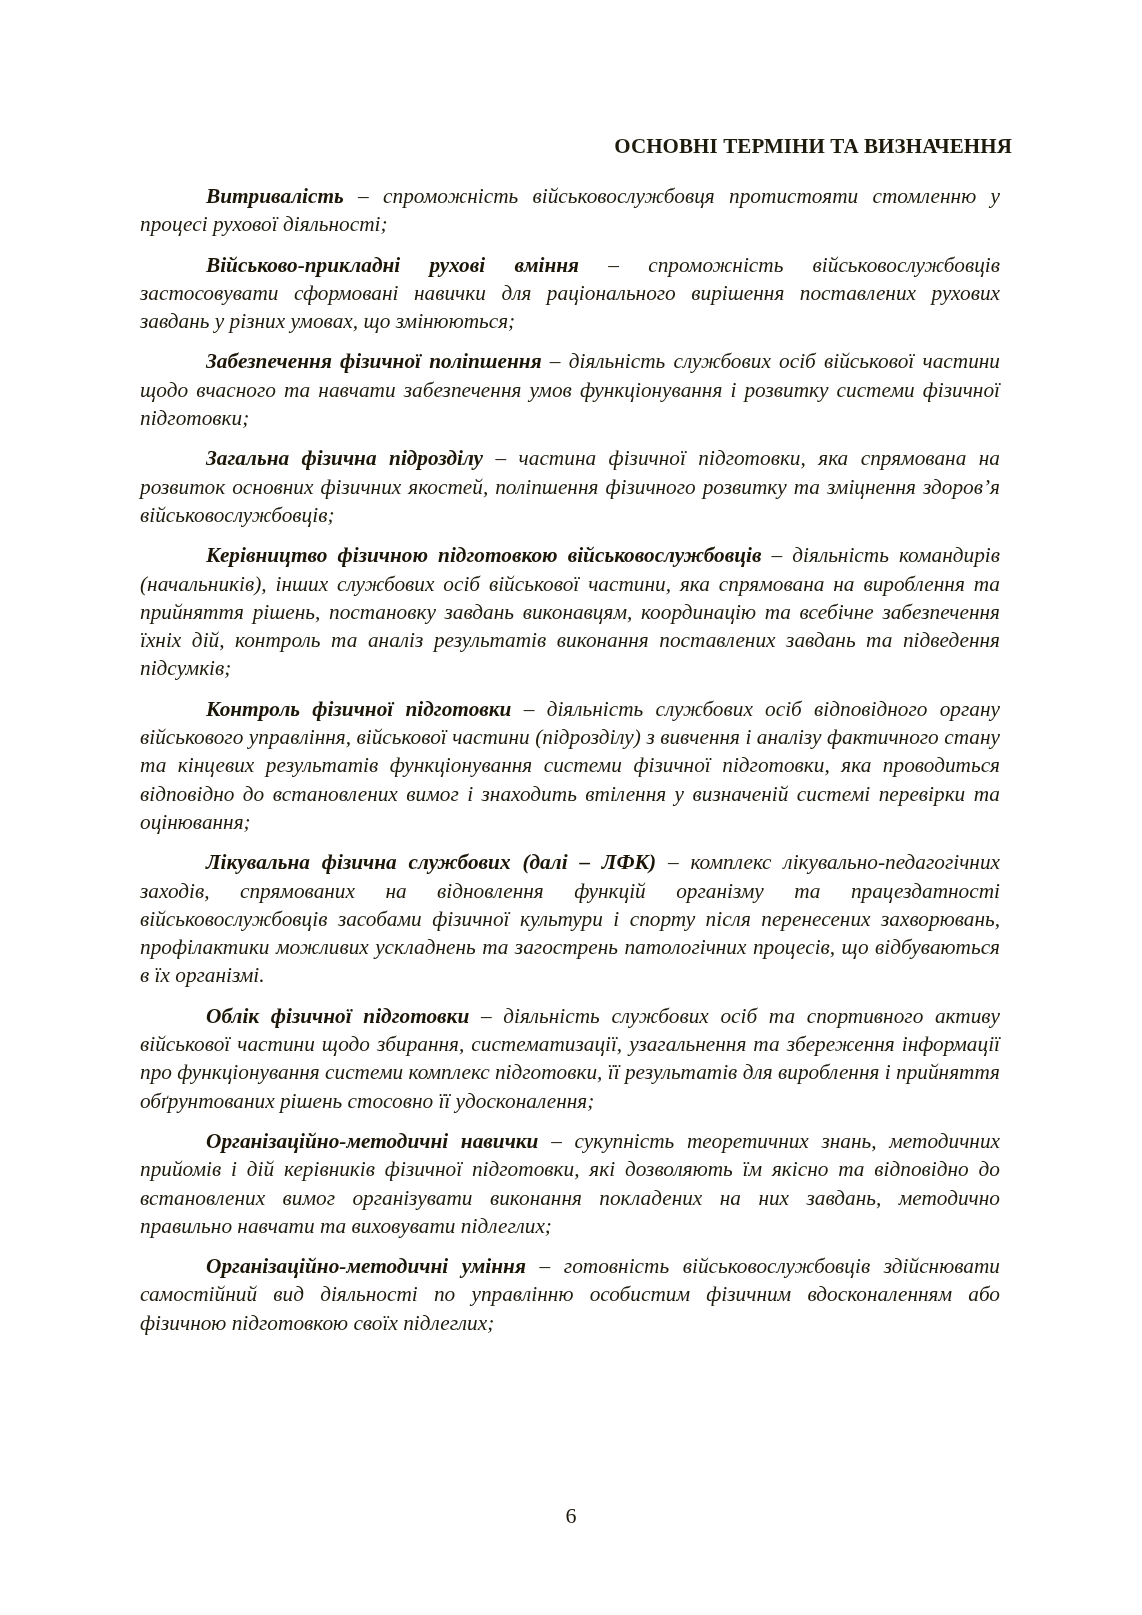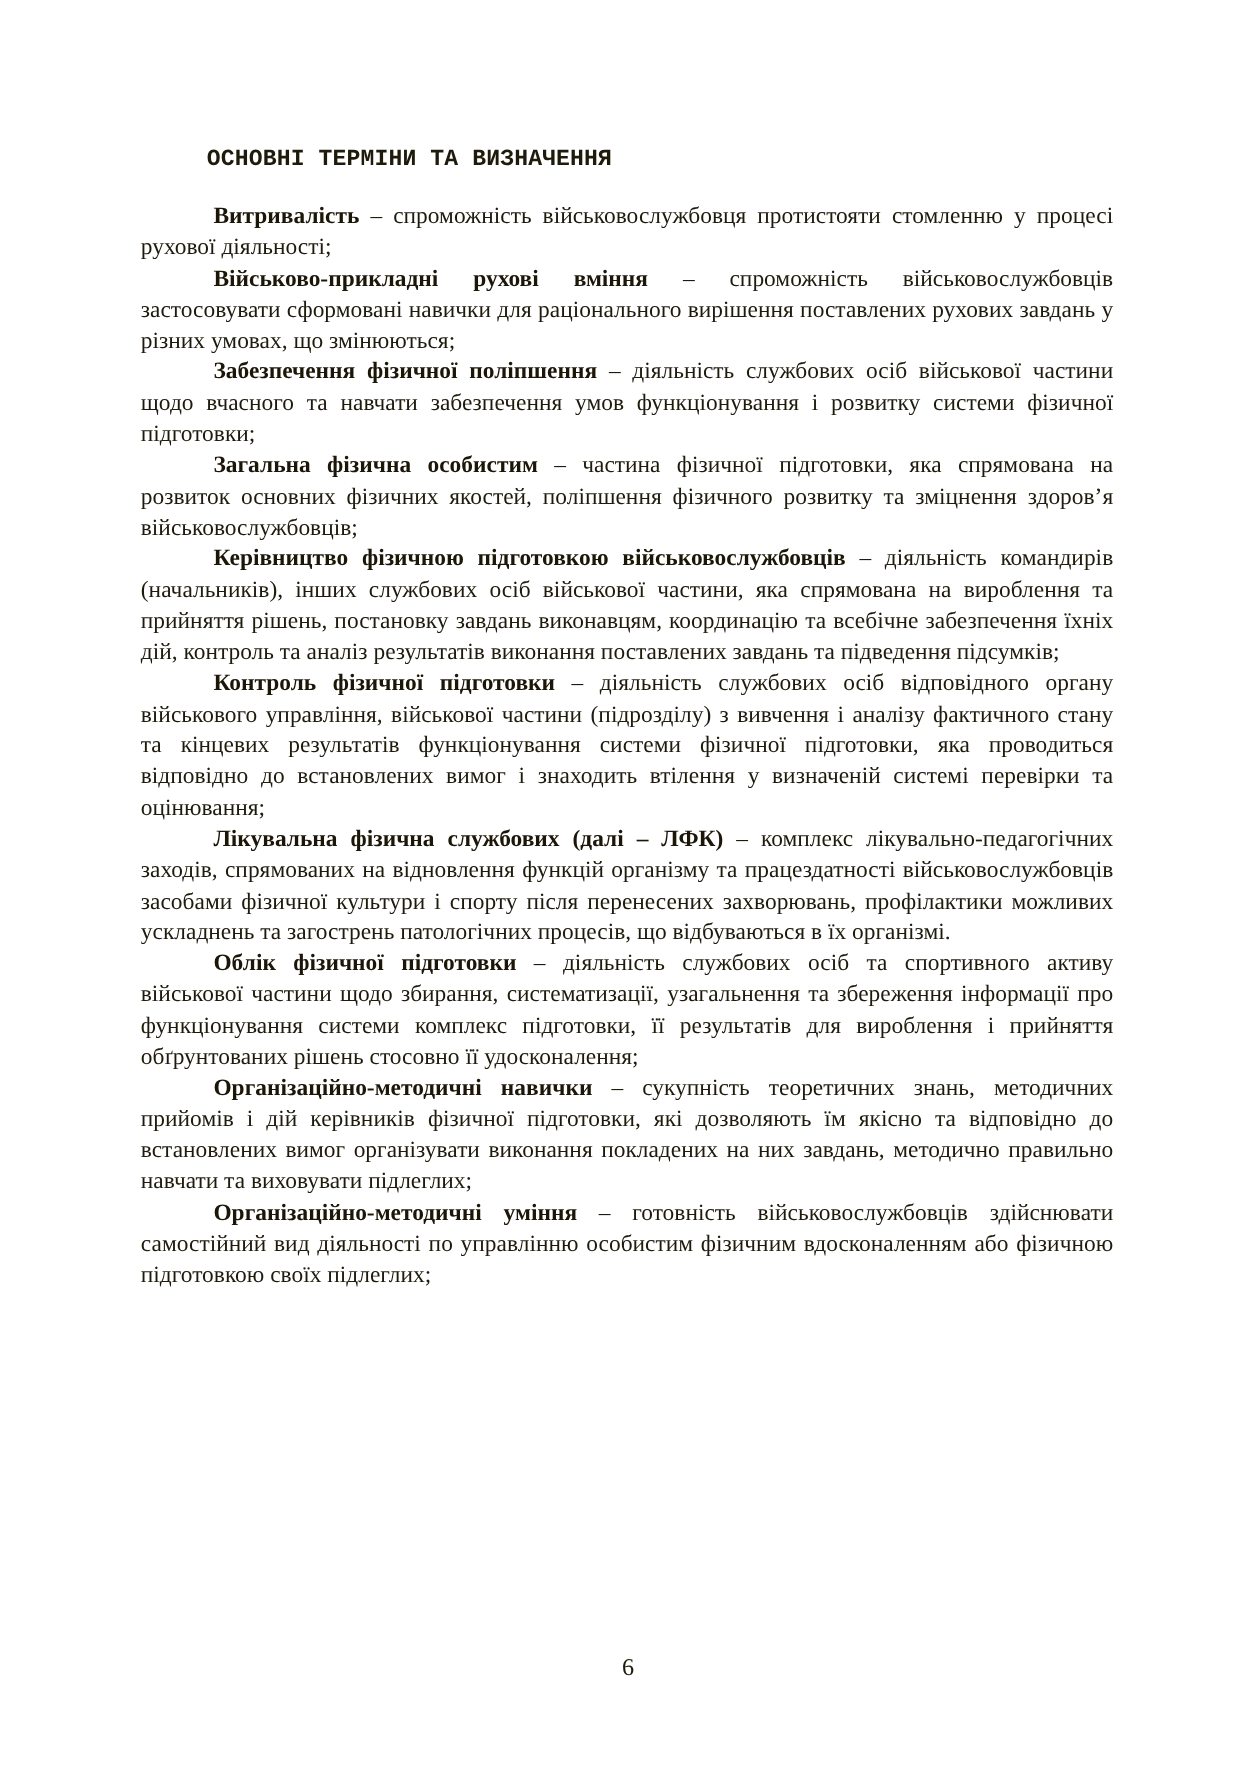--- a/index.html
+++ b/index.html
@@ -15,35 +15,35 @@
       font-family: "Liberation Serif", "DejaVu Serif", serif;
       color: #1e1a0c;
     }
     .page {
       position: absolute;
       left: 128px;
       top: 132px;
       width: 884px;
     }
     .title {
-      text-align: left;
+      text-align: right;
       font-weight: bold;
       font-size: 21px;
       letter-spacing: 0.1px;
       margin: 0 0 22px 0;
       padding-left: 60px;
       line-height: 28px;
-      font-family: Liberation Mono, monospace;
     }
     .term {
       text-align: justify;
       text-indent: 66px;
       font-size: 21.3px;
       line-height: 28.3px;
-      margin: 0;
+      margin: 12px;
+      font-style: italic;
     }
     .term b {
       font-weight: bold;
       color: #1c1608;
     }
     .page-number {
       position: absolute;
       top: 1503px;
       left: 0;
       width: 1142px;
@@ -59,21 +59,21 @@
   <h1 class="title">ОСНОВНІ ТЕРМІНИ ТА ВИЗНАЧЕННЯ</h1>
 
   <p class="term"><b>Витривалість</b><span> – спроможність військовослужбовця протистояти стомленню у процесі рухової діяльності;</span></p>
 
   <p class="term"><b>Військово-прикладні рухові вміння</b><span> – спроможність військовослужбовців застосовувати сформовані навички для раціонального вирішення поставлених рухових завдань у різних умовах, що змінюються;</span></p>
 
 
 
   <p class="term"><b>Забезпечення фізичної поліпшення</b><span> – діяльність службових осіб військової частини щодо вчасного та навчати забезпечення умов функціонування і розвитку системи фізичної підготовки;</span></p>
 
-  <p class="term"><b>Загальна фізична особистим</b><span> – частина фізичної підготовки, яка спрямована на розвиток основних фізичних якостей, поліпшення фізичного розвитку та зміцнення здоров’я військовослужбовців;</span></p>
+  <p class="term"><b>Загальна фізична підрозділу</b><span> – частина фізичної підготовки, яка спрямована на розвиток основних фізичних якостей, поліпшення фізичного розвитку та зміцнення здоров’я військовослужбовців;</span></p>
 
   <p class="term"><b>Керівництво фізичною підготовкою військовослужбовців</b><span> – діяльність командирів (начальників), інших службових осіб військової частини, яка спрямована на вироблення та прийняття рішень, постановку завдань виконавцям, координацію та всебічне забезпечення їхніх дій, контроль та аналіз результатів виконання поставлених завдань та підведення підсумків;</span></p>
 
   <p class="term"><b>Контроль фізичної підготовки</b><span> – діяльність службових осіб відповідного органу військового управління, військової частини (підрозділу) з вивчення і аналізу фактичного стану та кінцевих результатів функціонування системи фізичної підготовки, яка проводиться відповідно до встановлених вимог і знаходить втілення у визначеній системі перевірки та оцінювання;</span></p>
 
   <p class="term"><b>Лікувальна фізична службових (далі – ЛФК)</b><span> – комплекс лікувально-педагогічних заходів, спрямованих на відновлення функцій організму та працездатності військовослужбовців засобами фізичної культури і спорту після перенесених захворювань, профілактики можливих ускладнень та загострень патологічних процесів, що відбуваються в їх організмі.</span></p>
 
   <p class="term"><b>Облік фізичної підготовки</b><span> – діяльність службових осіб та спортивного активу військової частини щодо збирання, систематизації, узагальнення та збереження інформації про функціонування системи комплекс підготовки, її результатів для вироблення і прийняття обґрунтованих рішень стосовно її удосконалення;</span></p>
 
   <p class="term"><b>Організаційно-методичні навички</b><span> – сукупність теоретичних знань, методичних прийомів і дій керівників фізичної підготовки, які дозволяють їм якісно та відповідно до встановлених вимог організувати виконання покладених на них завдань, методично правильно навчати та виховувати підлеглих;</span></p>

